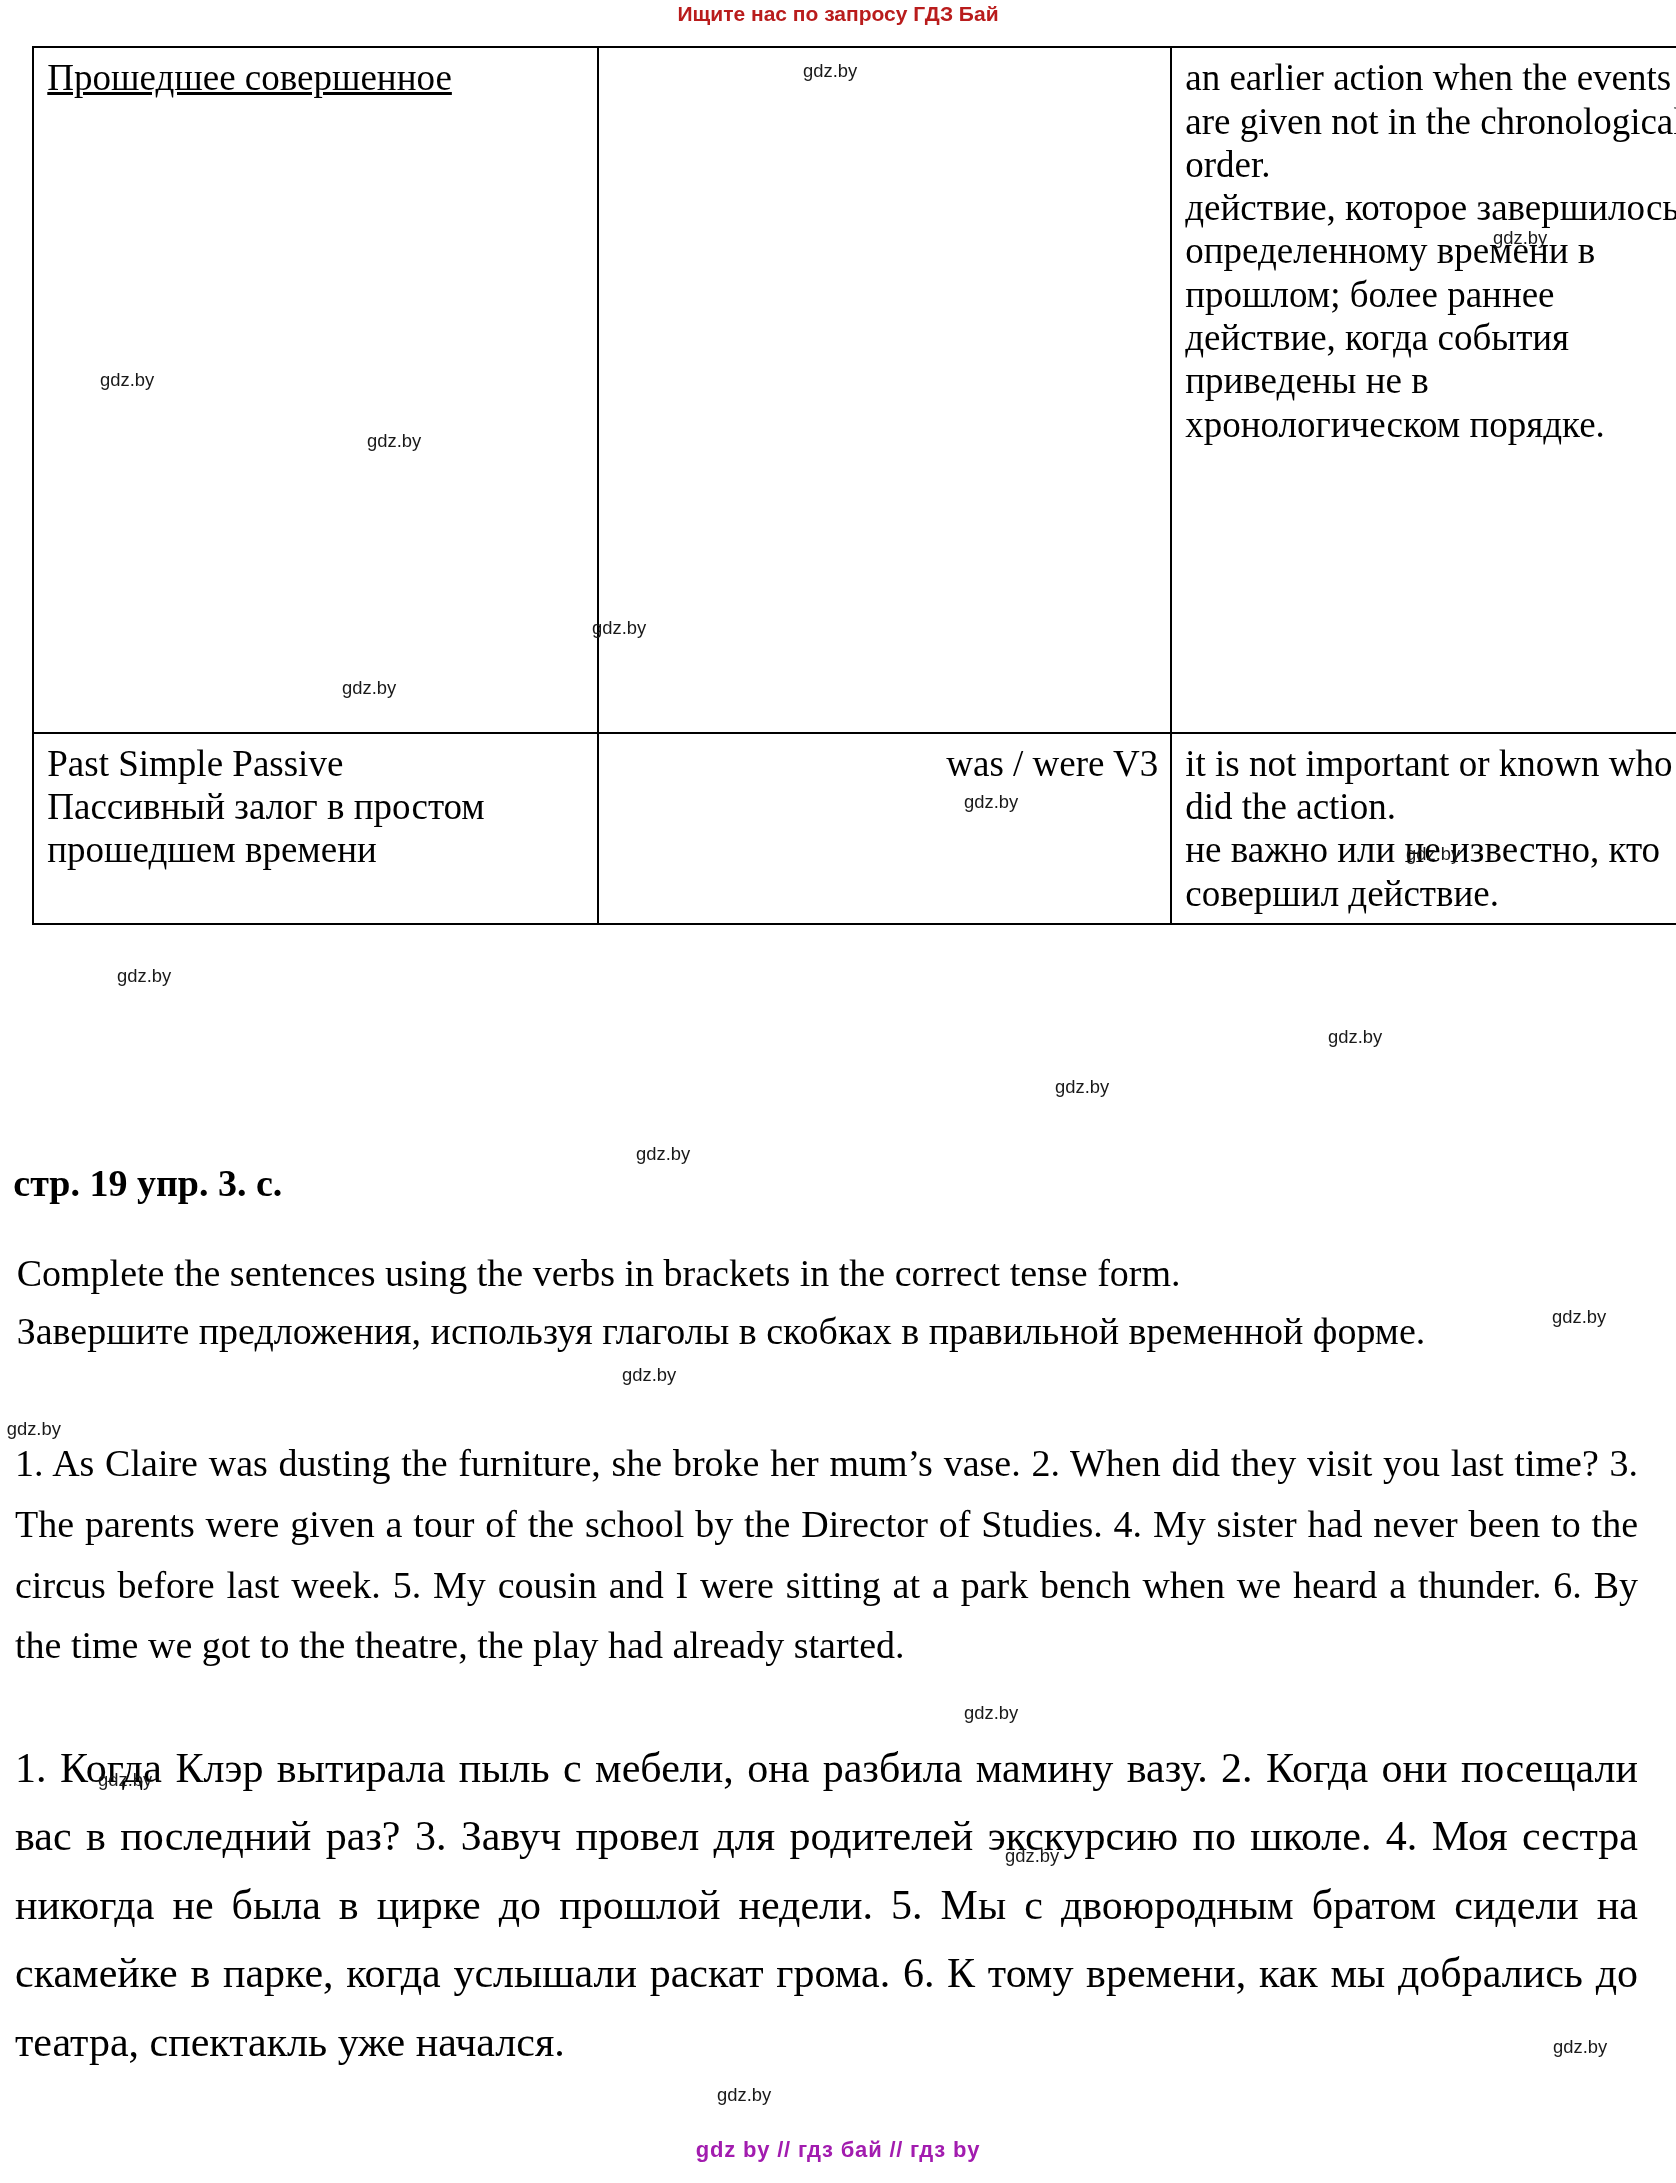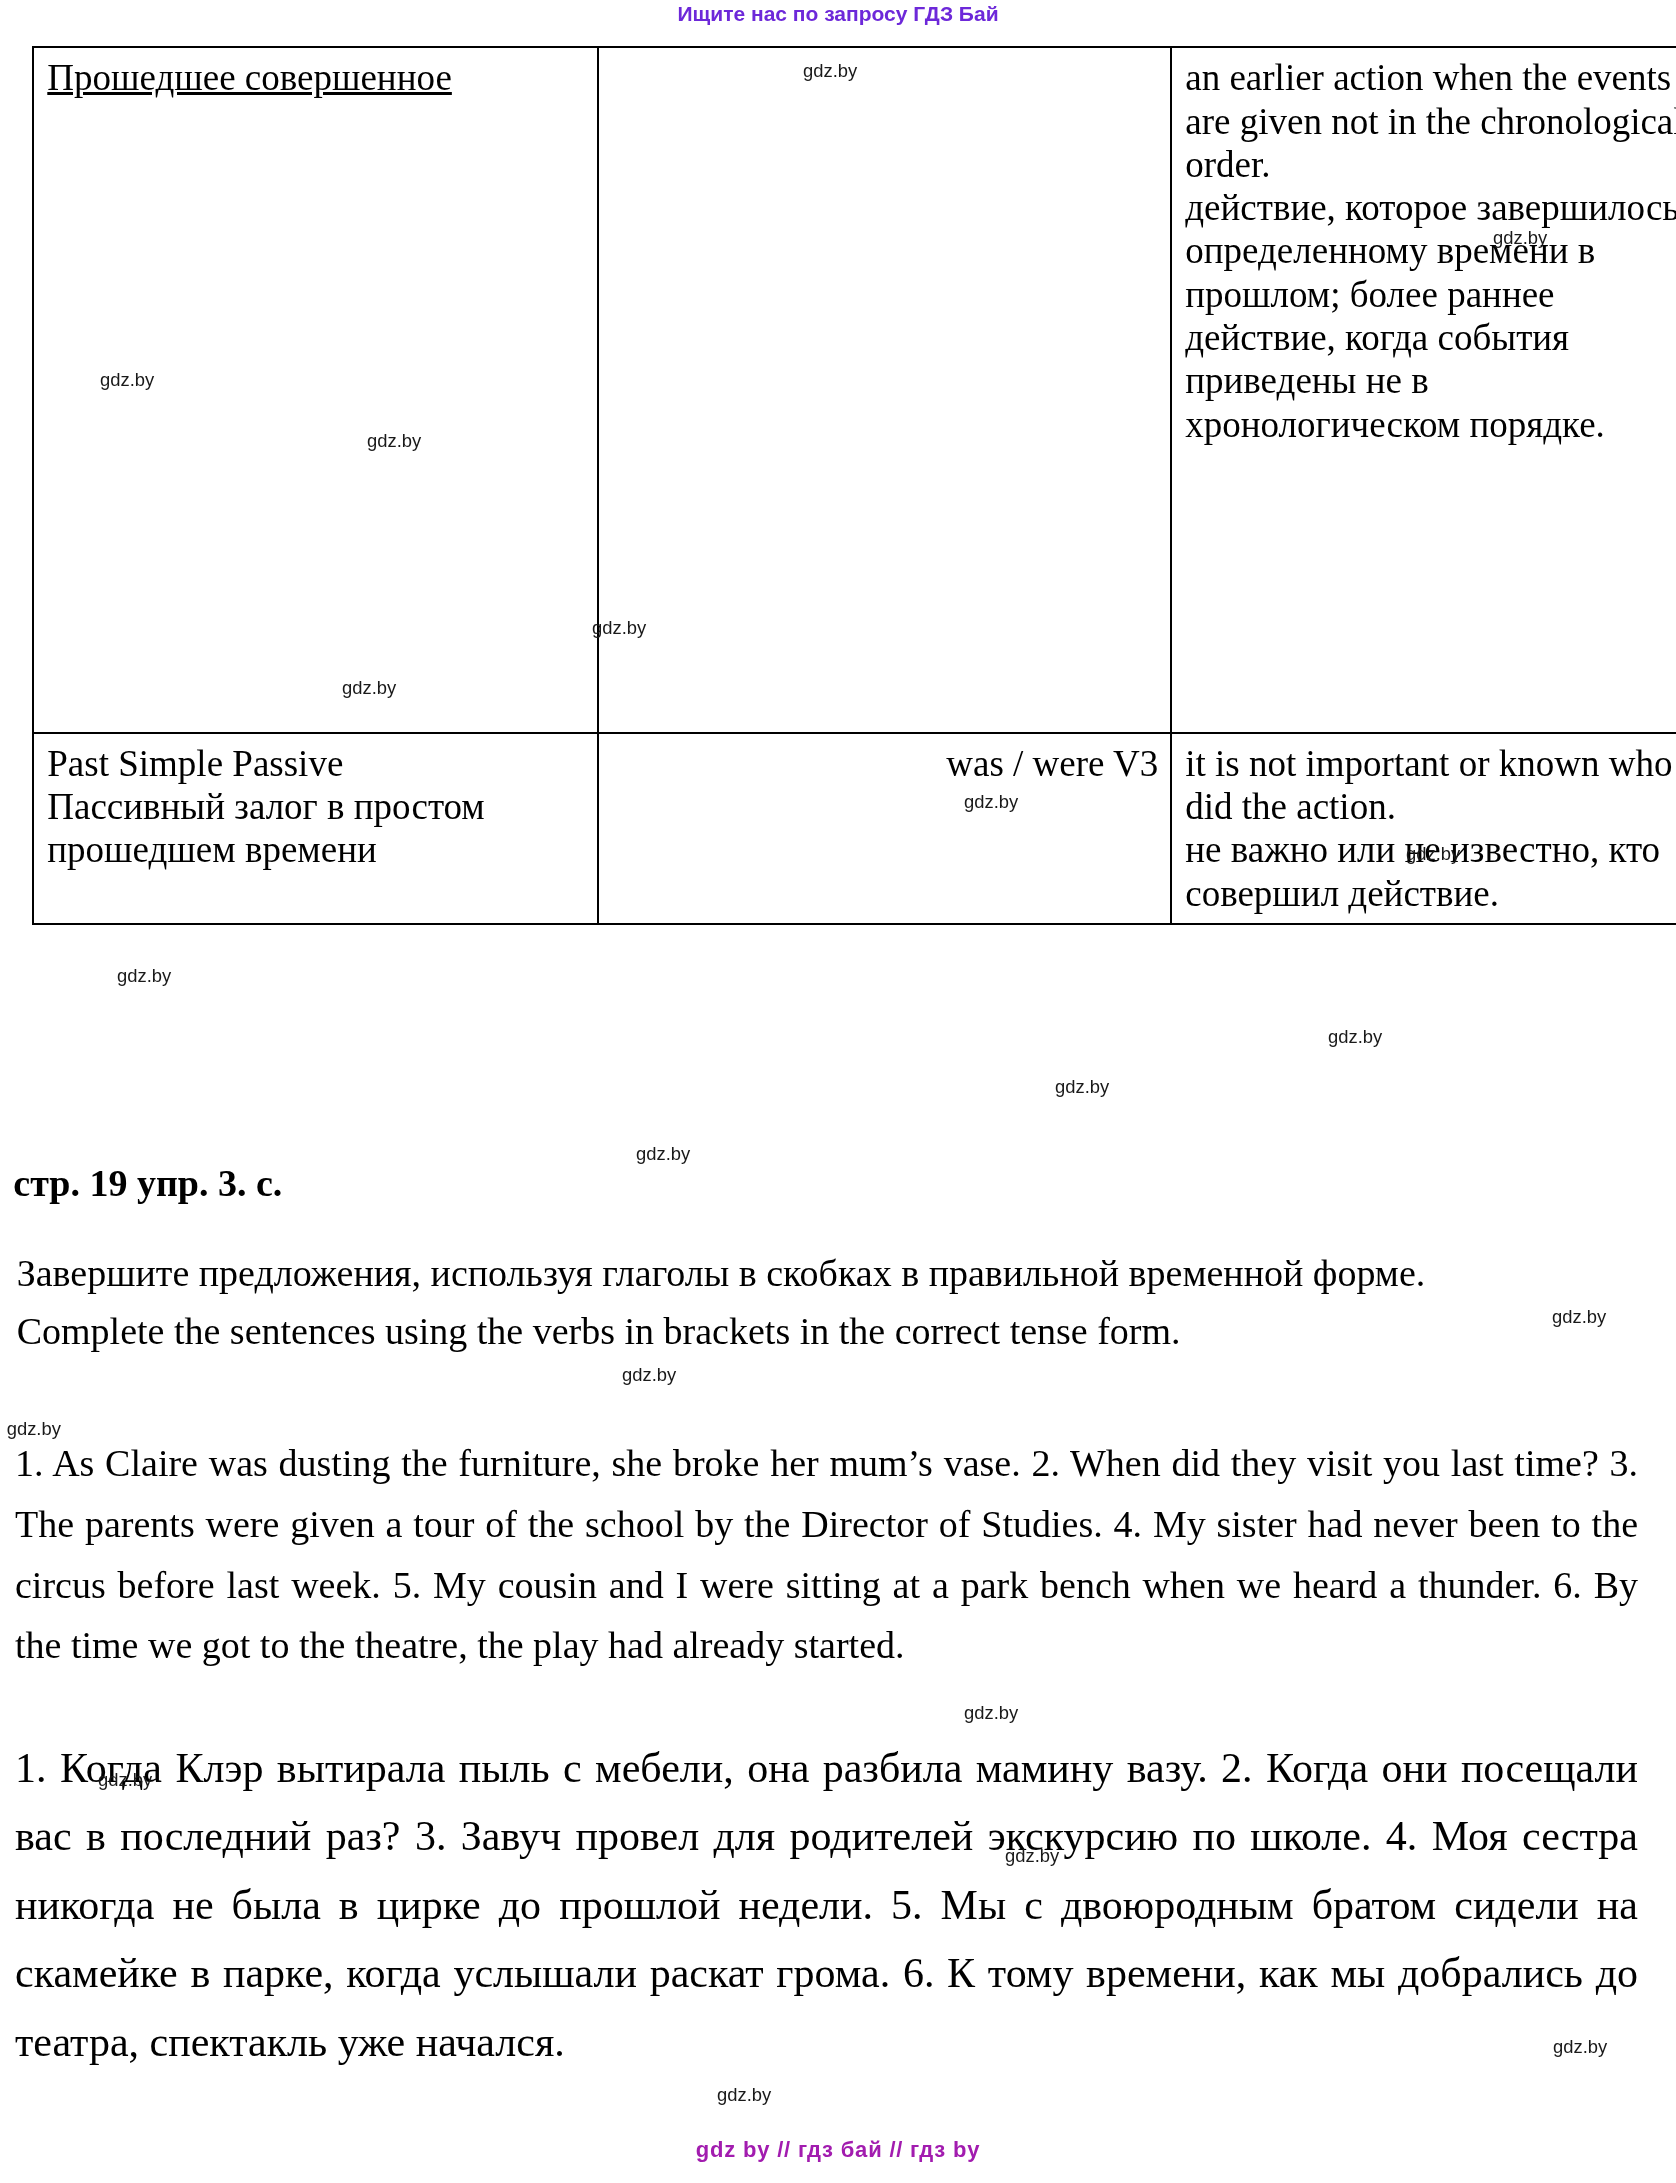--- a/index.html
+++ b/index.html
@@ -28,21 +28,21 @@
   .banner {
     position: absolute;
     top: 1.7px;
     left: 0;
     width: 1676px;
     text-align: center;
     font-family: "Liberation Sans", "DejaVu Sans", sans-serif;
     font-weight: bold;
     font-size: 21px;
     letter-spacing: 0px;
-    color: #6d28d9;
+    color: #b91c1c;
   }
 
   
   .tense-table {
     position: absolute;
     top: 46px;
     left: 32px;
     width: 1608px;
     border-collapse: collapse;
     table-layout: fixed;
@@ -156,22 +156,22 @@
           <span class="eng-block">it is not important or known who did the action.</span>
           <span class="rus-block">не важно или не известно, кто совершил действие.</span>
         </td>
       </tr>
     </tbody>
   </table>
 
   <div class="ex-heading">стр. 19 упр. 3. с.</div>
 
   <div class="instr">
+    <span style="display: block;">Complete the sentences using the verbs in brackets in the correct tense form.</span>
     <span style="display: block;">Завершите предложения, используя глаголы в скобках в правильной временной форме.</span>
-    <span style="display: block;">Complete the sentences using the verbs in brackets in the correct tense form.</span>
   </div>
 
   <div class="answers-en">1. As Claire was dusting the furniture, she broke her mum’s vase. 2. When did they visit you last time? 3. The parents were given a tour of the school by the Director of Studies. 4. My sister had never been to the circus before last week. 5. My cousin and I were sitting at a park bench when we heard a thunder. 6. By the time we got to the theatre, the play had already started.</div>
 
   <div class="answers-ru">1. Когда Клэр вытирала пыль с мебели, она разбила мамину вазу. 2. Когда они посещали вас в последний раз? 3. Завуч провел для родителей экскурсию по школе. 4. Моя сестра никогда не была в цирке до прошлой недели. 5. Мы с двоюродным братом сидели на скамейке в парке, когда услышали раскат грома. 6. К тому времени, как мы добрались до театра, спектакль уже начался.</div>
 
   <div class="footer">gdz by  //  гдз бай  //  гдз by</div>
 
   <div id="watermark-layer">
       <span class="wm" style="left: 803px; top: 60px;">gdz.by</span>

